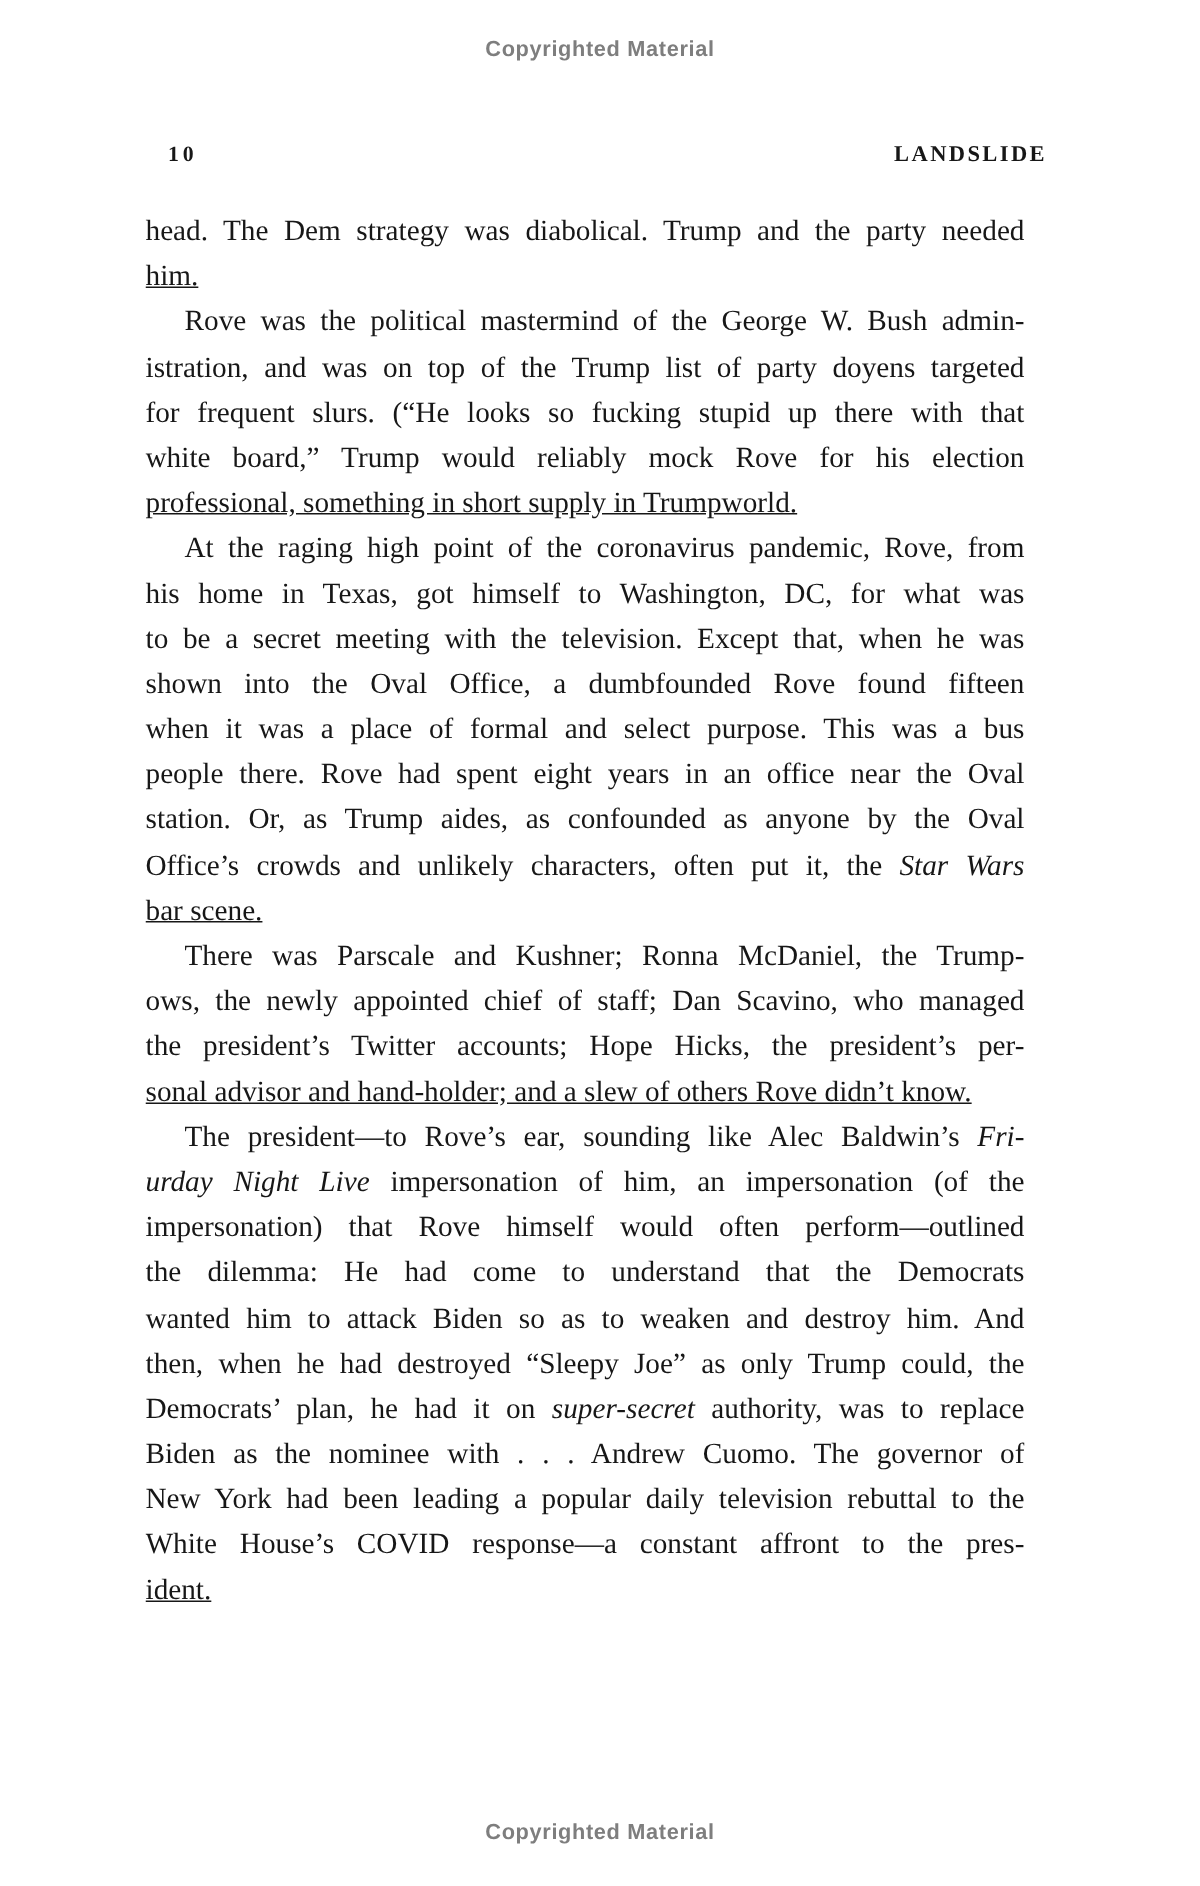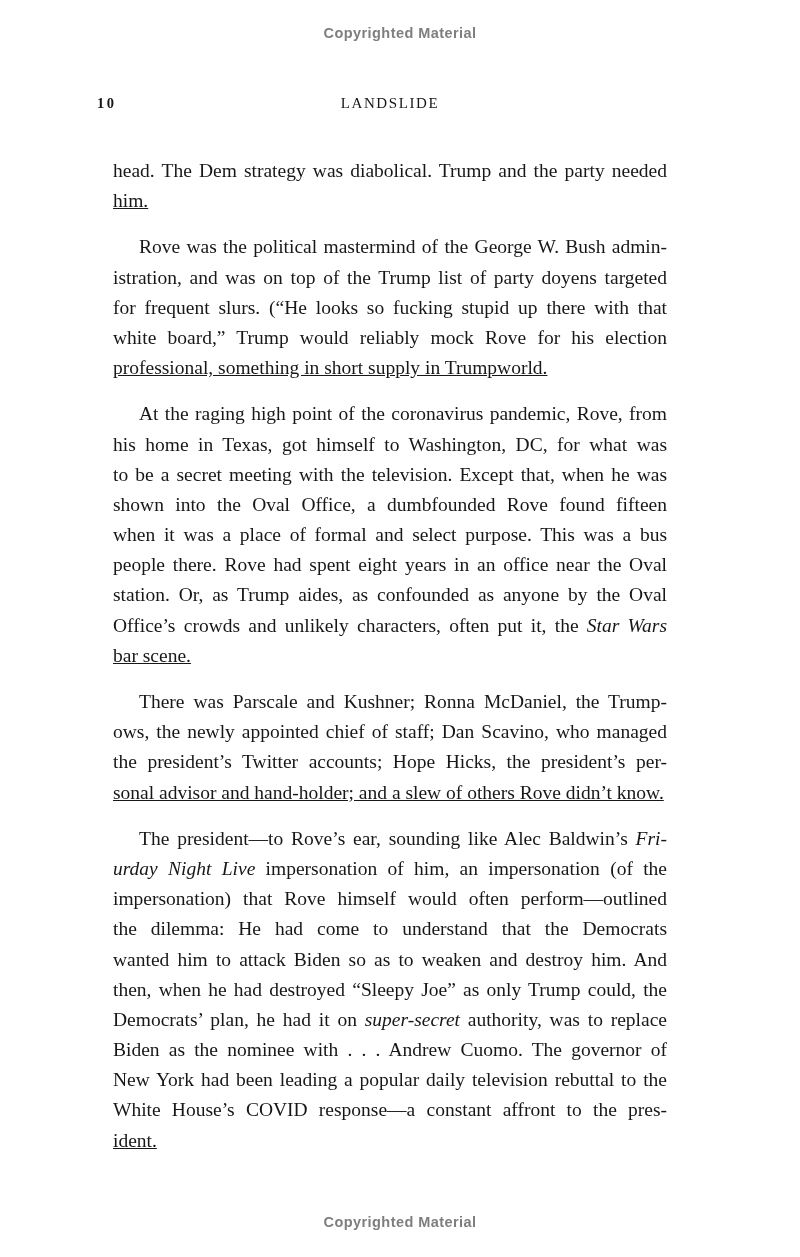--- a/index.html
+++ b/index.html
@@ -31,54 +31,54 @@
     font-weight: 700;
     font-size: 14.5px;
     letter-spacing: 0.03em;
     color: var(--notice);
   }
   .notice.top { top: 25px; }
   .notice.bottom { top: 1214px; }
   .page-header {
     position: absolute;
     top: 95px;
-    left: 97px;
+    left: 112px;
     width: 586px;
     height: 20px;
   }
   .page-number {
     position: absolute;
     left: 0;
     top: 0;
     font-size: 14.5px;
     font-weight: 600;
     letter-spacing: 2.5px;
     color: var(--text);
     font-variant-numeric: oldstyle-nums;
   }
   .running-title {
     position: absolute;
     left: 0;
     width: 100%;
     top: 0;
-    text-align: center;
+    text-align: right;
     font-size: 15px;
-    font-weight: 400;
+    font-weight: 700;
     letter-spacing: 1.6px;
     color: var(--text);
   }
   .body-text {
     position: absolute;
     top: 140px;
     left: 97px;
     width: 586px;
     color: var(--text);
     font-size: 19.5px;
   }
-  .paragraph { margin: 16px; }
+  .paragraph { margin: 0; }
   .line {
     line-height: 30.2px;
     text-align: justify;
     text-align-last: justify;
     overflow: hidden;
     max-height: 30.2px;
   }
   .line.last { text-align-last: left; text-decoration: underline; }
   .line.indent { padding-left: 26px; }
   .italic { font-style: italic; }

